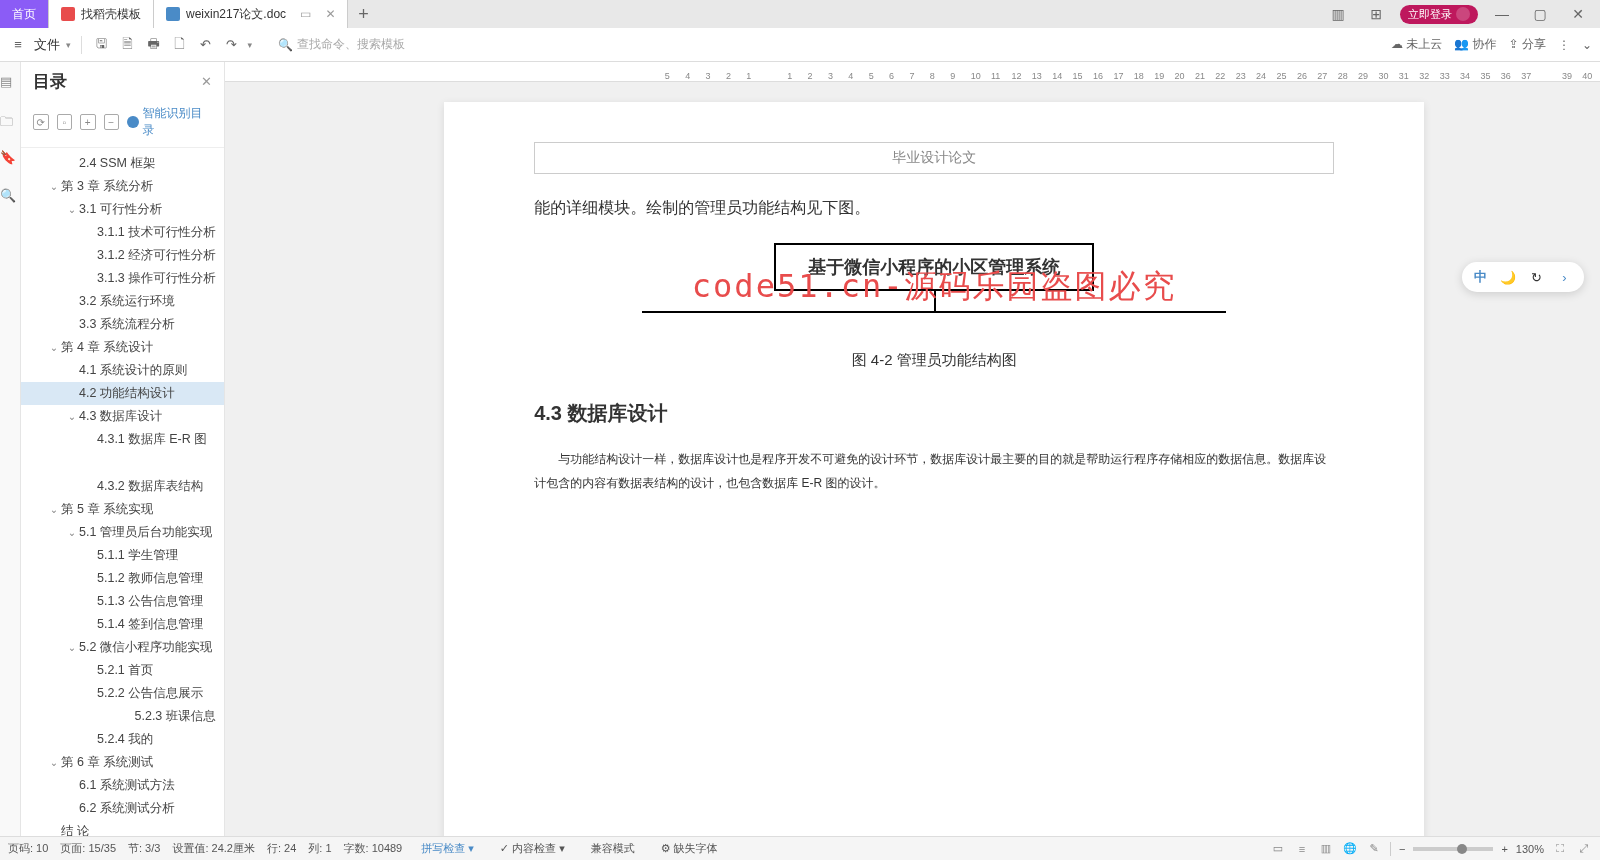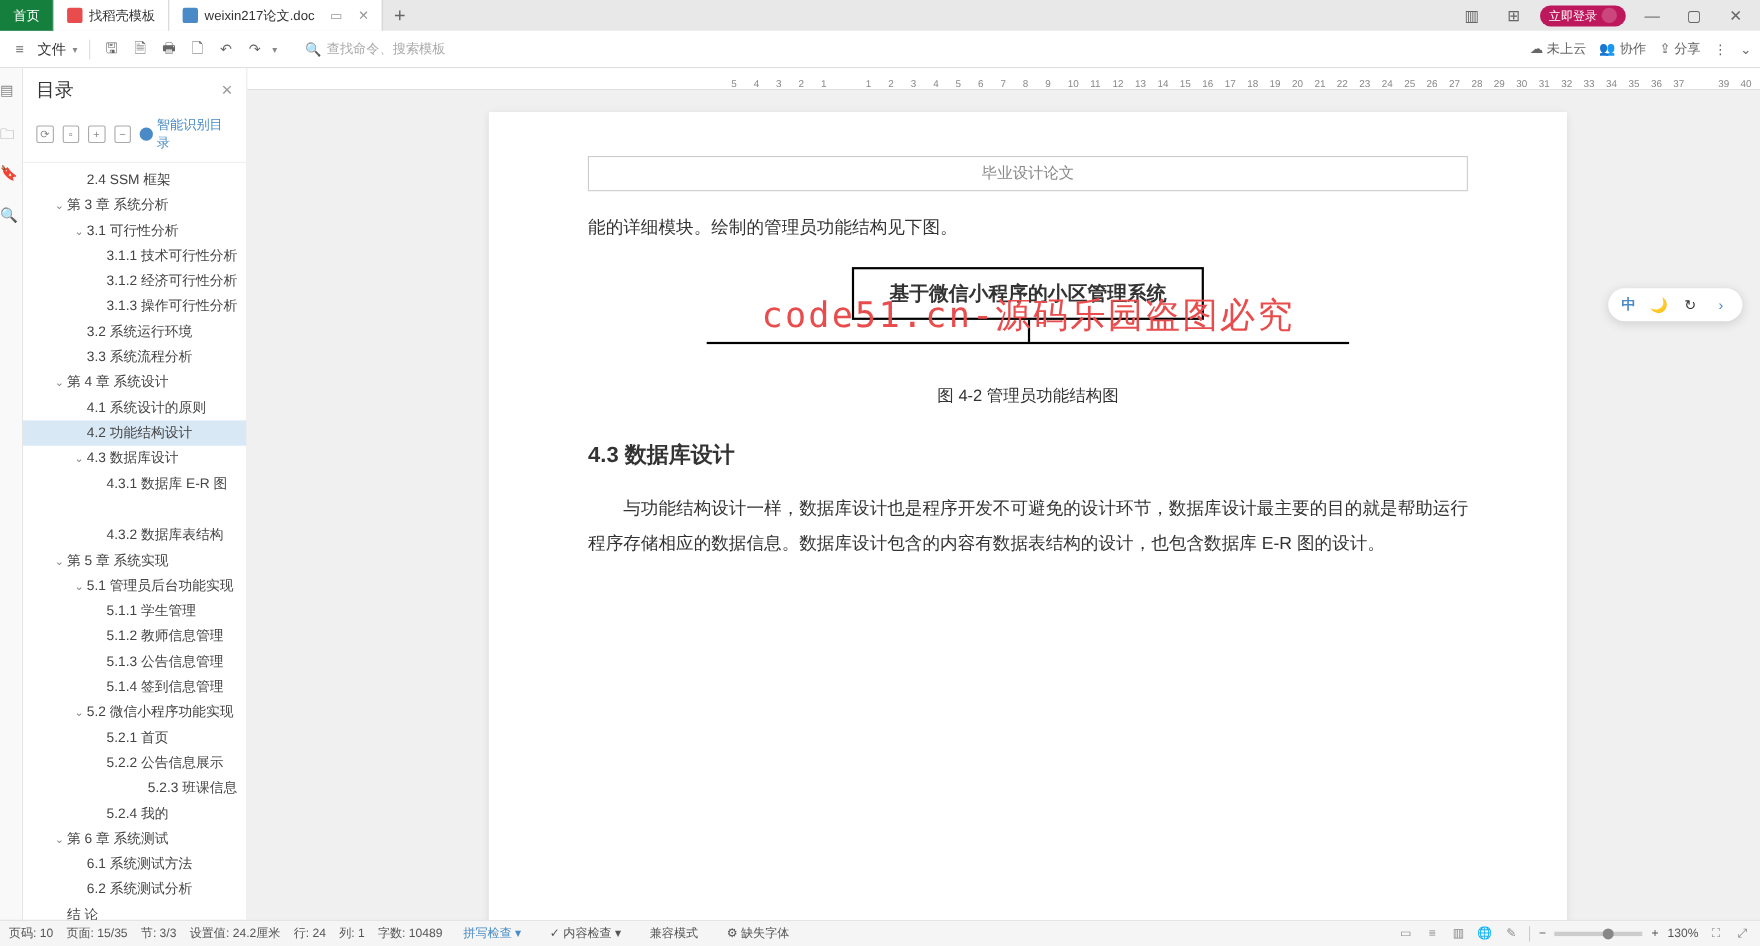--- a/index.html
+++ b/index.html
@@ -1,19 +1,19 @@
 <!DOCTYPE html>
 <html><head>
 <meta charset="utf-8">
 <style>
 *{margin:0;padding:0;box-sizing:border-box;font-family:"Microsoft YaHei",sans-serif}
 body{width:1600px;height:860px;background:#f5f5f5;overflow:hidden;font-size:13px;color:#333}
 .titlebar{height:28px;background:#e8e8e8;display:flex;align-items:stretch}
 .tab{padding:0 12px;display:flex;align-items:center;gap:6px;font-size:12px;cursor:pointer;border-right:1px solid #ccc}
-.tab.home{background:#15803d;color:#fff}
+.tab.home{background:#8b5cf6;color:#fff}
 .tab.tpl{background:#fff}
 .tab.tpl .ico{width:14px;height:14px;background:#e84c4c;border-radius:2px}
 .tab.doc{background:#fff}
 .tab.doc .ico{width:14px;height:14px;background:#4a8bc7;border-radius:2px}
 .tab .close{color:#999;margin-left:8px}
 .tab-add{width:30px;display:flex;align-items:center;justify-content:center;color:#666;font-size:18px}
 .titlebar-right{margin-left:auto;display:flex;align-items:center;gap:10px;padding-right:8px}
 .login-btn{background:#be185d;color:#fff;padding:2px 8px;border-radius:10px;font-size:11px;display:flex;align-items:center;gap:4px}
 .login-btn .av{width:14px;height:14px;border-radius:50%;background:#fff3}
 .win-btn{width:28px;text-align:center;color:#666;font-size:14px}
@@ -24,21 +24,21 @@
 .menus{display:flex;gap:18px;margin-left:10px}
 .menu-item{font-size:13px;color:#444;cursor:pointer}
 .menu-item.active{background:#4a8bc7;color:#fff;padding:3px 10px;border-radius:3px}
 .tb-search{margin-left:20px;color:#aaa;font-size:12px;display:flex;align-items:center;gap:4px}
 .tb-right{margin-left:auto;display:flex;align-items:center;gap:12px;font-size:12px;color:#666}
 .body{display:flex;height:calc(100% - 28px - 34px - 24px)}
 .leftbar{width:44px;background:#f9f9f9;border-right:1px solid #e5e5e5;display:flex;flex-direction:column;align-items:center;gap:18px;padding-top:12px}
 .leftbar .ico{width:20px;height:20px;color:#888}
 .outline{width:320px;background:#fff;border-right:1px solid #e5e5e5;display:flex;flex-direction:column}
 .outline-hd{display:flex;align-items:center;padding:8px 12px}
-.outline-hd h3{font-size:17px;color:#333;font-weight:400}
+.outline-hd h3{font-size:17px;color:#333;font-weight:700}
 .outline-hd .x{margin-left:auto;color:#999}
 .outline-tb{display:flex;align-items:center;padding:4px 12px 8px;gap:8px;border-bottom:1px solid #eee}
 .outline-tb .b{width:16px;height:16px;border:1px solid #aaa;border-radius:2px;font-size:10px;display:flex;align-items:center;justify-content:center;color:#888}
 .outline-tb .smart{margin-left:auto;font-size:12px;color:#4a8bc7;display:flex;align-items:center;gap:4px}
 .outline-tb .smart::before{content:"";width:12px;height:12px;background:#4a8bc7;border-radius:50%}
 .tree{flex:1;overflow:auto;padding:4px 0;font-size:12.5px;color:#444}
 .tree-item{padding:3px 8px 3px 0;display:flex;align-items:center;cursor:pointer;white-space:nowrap}
 .tree-item.sel{background:#d9e8f5}
 .tree-item .chev{width:14px;text-align:center;color:#888;font-size:10px}
 .tree::-webkit-scrollbar{width:8px}
@@ -53,21 +53,21 @@
 .diag-root{border:2px solid #000;padding:10px 18px;font-size:18px;font-weight:600;text-align:center;width:320px;margin:0 auto}
 .diag-conn{height:40px;position:relative}
 .diag-conn::before{content:"";position:absolute;left:50%;top:0;width:2px;height:20px;background:#000}
 .diag-conn::after{content:"";position:absolute;left:18px;right:18px;top:20px;height:2px;background:#000}
 .diag-kids{display:flex;gap:6px;justify-content:center}
 .diag-kid{border:2px solid #000;width:36px;padding:8px 4px;font-size:15px;text-align:center;line-height:1.3;font-weight:500;position:relative}
 .diag-kid::before{content:"";position:absolute;left:50%;top:-20px;width:2px;height:18px;background:#000}
 .wm{position:absolute;left:50%;top:50%;transform:translate(-50%,-50%);font-size:32px;color:#e84c4c;font-weight:500;white-space:nowrap;font-family:monospace;pointer-events:none;letter-spacing:2px}
 .caption{text-align:center;font-size:15px;margin:10px 0 30px}
 .h3{font-size:20px;font-weight:600;margin:20px 0}
-.p2{font-size:16px;line-height:2;text-indent:2em}
+.p2{font-size:12px;line-height:2;text-indent:2em}
 .float-pill{position:absolute;right:60px;top:200px;background:#fff;border-radius:20px;box-shadow:0 2px 10px rgba(0,0,0,.15);padding:6px 10px;display:flex;gap:10px;align-items:center}
 .float-pill .i{width:18px;height:18px;display:flex;align-items:center;justify-content:center}
 .statusbar{height:24px;background:#f5f5f5;border-top:1px solid #ddd;display:flex;align-items:center;font-size:11px;color:#555;padding:0 8px;gap:12px}
 .statusbar .sep{width:1px;height:14px;background:#ccc}
 .sb-right{margin-left:auto;display:flex;align-items:center;gap:8px}
 .sb-btn{padding:2px 6px;border:1px solid transparent}
 .sb-btn.on{color:#4a8bc7}
 .sb-ico{width:16px;height:16px;color:#888;display:inline-flex;align-items:center;justify-content:center}
 </style>
 </head>

